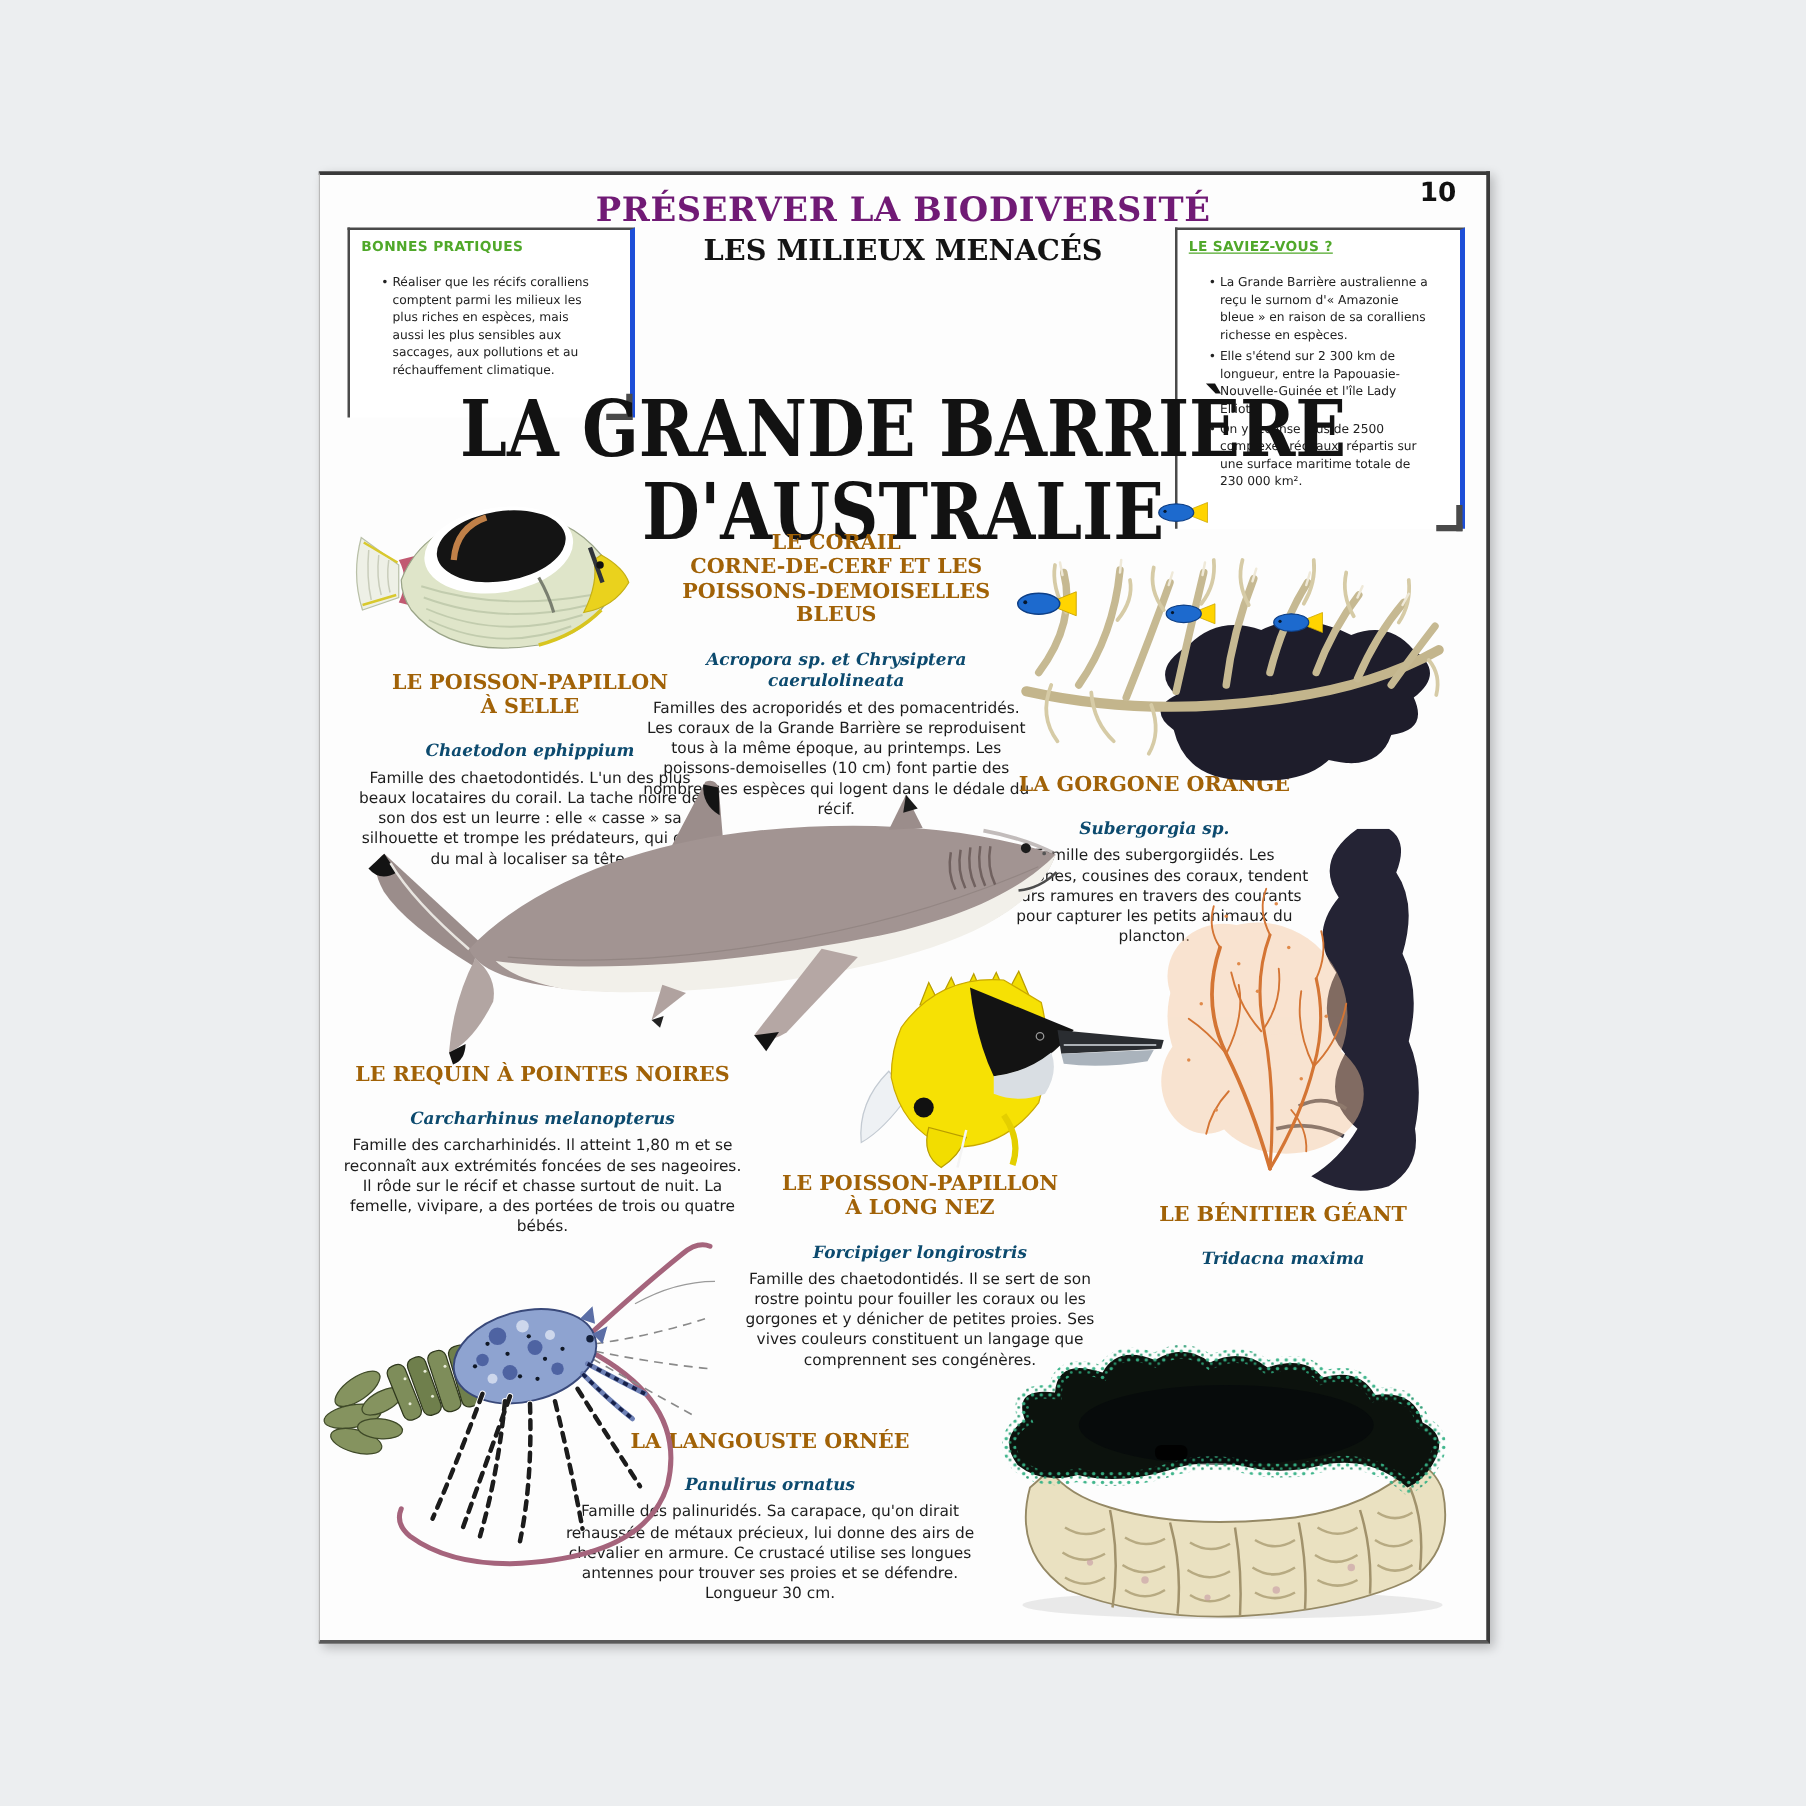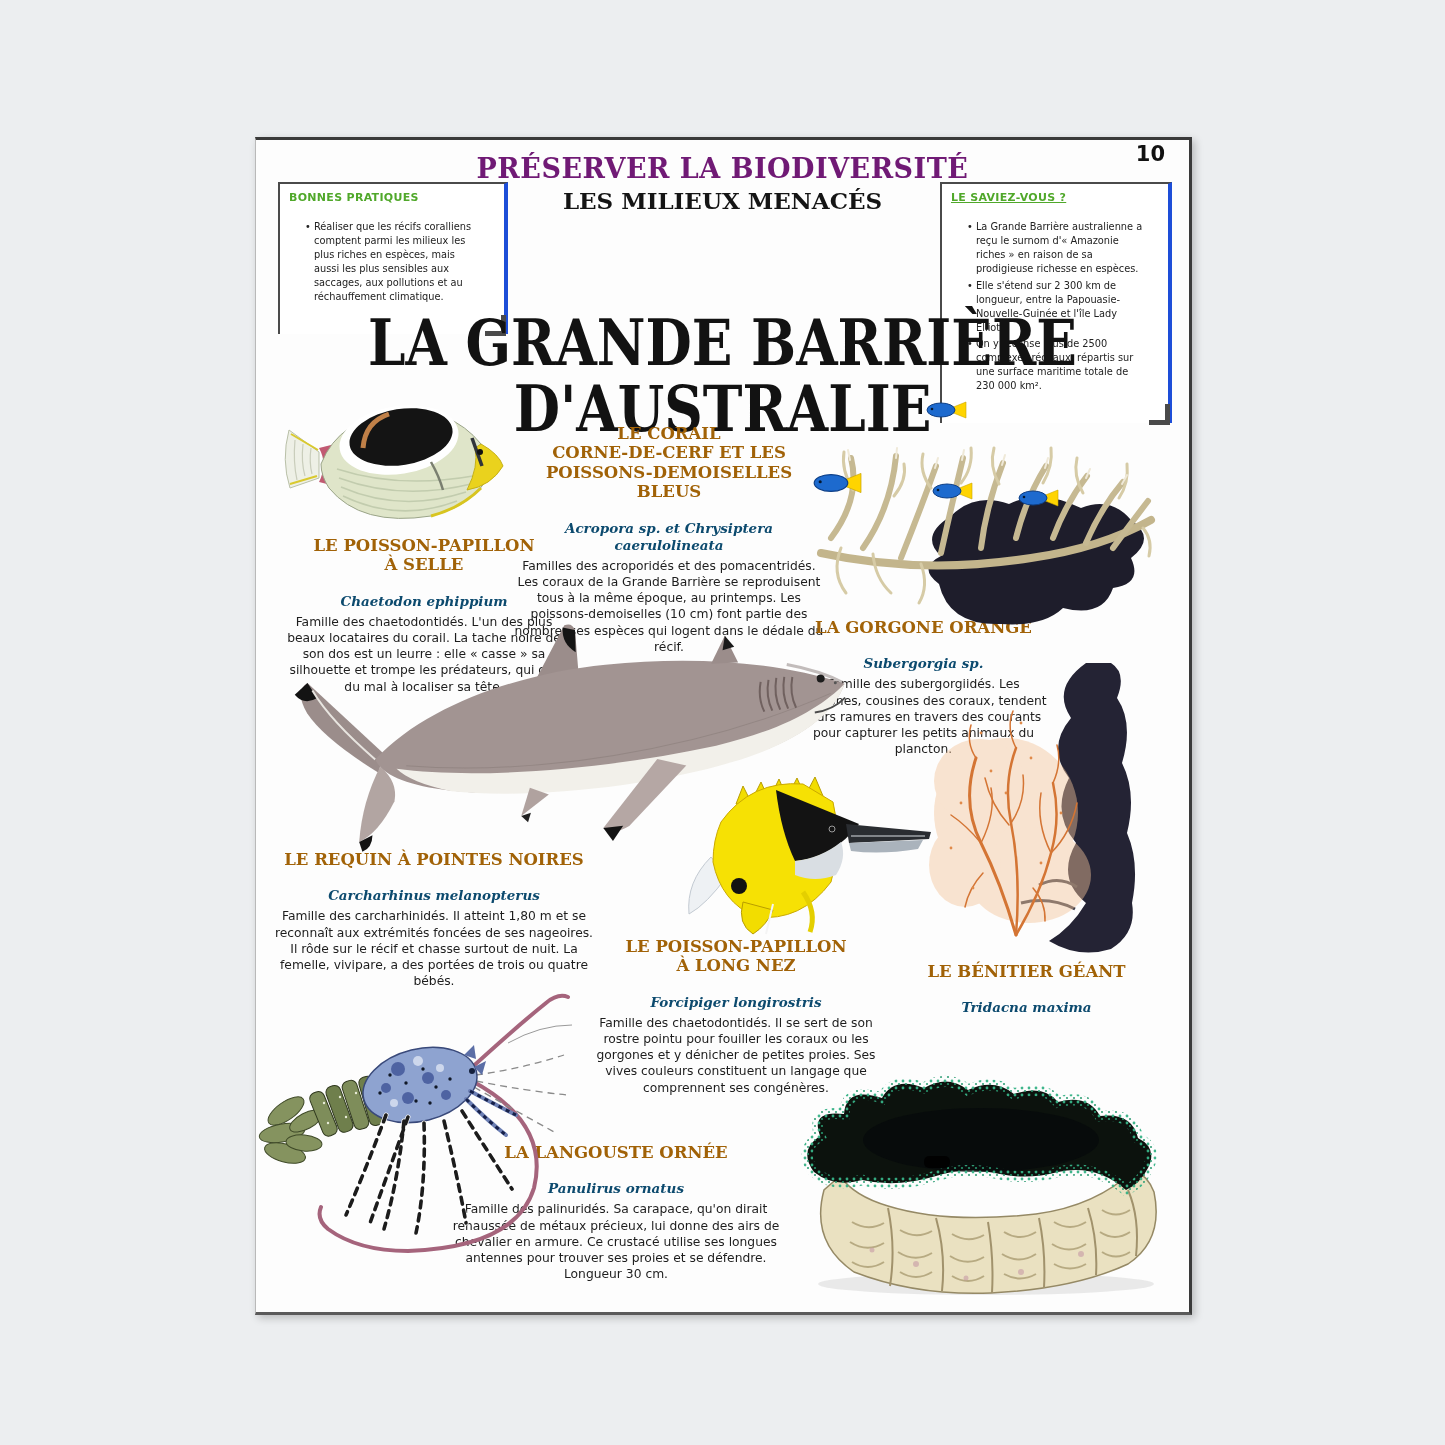--- a/index.html
+++ b/index.html
@@ -44,21 +44,21 @@
     <div class="infobox" style="left:22px;top:42px;width:206px;">
       <div class="ib-title" style="color:#50a82a;">BONNES PRATIQUES</div>
       <ul>
         <li>Réaliser que les récifs coralliens comptent parmi les milieux les plus riches en espèces, mais aussi les plus sensibles aux saccages, aux pollutions et au réchauffement climatique.</li>
       </ul>
     </div>
 
     <div class="infobox" style="left:684px;top:42px;width:208px;">
       <div class="ib-title" style="color:#50a82a;text-decoration:underline;">LE SAVIEZ-VOUS ?</div>
       <ul>
-        <li>La Grande Barrière australienne a reçu le surnom d'« Amazonie riches » en raison de sa prodigieuse richesse en espèces.</li>
+        <li>La Grande Barrière australienne a reçu le surnom d'« Amazonie bleue » en raison de sa coralliens richesse en espèces.</li>
         <li>Elle s'étend sur 2 300 km de longueur, entre la Papouasie-Nouvelle-Guinée et l'île Lady Elliott.</li>
         <li>On y recense plus de 2500 complexes récifaux, répartis sur une surface maritime totale de 230 000 km².</li>
       </ul>
     </div>
 
     <div class="main-title"><span>LA GRANDE BARRIÈRE D'AUSTRALIE</span></div>
 
     <div class="sp" style="left:258px;top:284px;width:310px;">
       <div class="sp-title">LE CORAIL
 CORNE-DE-CERF ET LES

